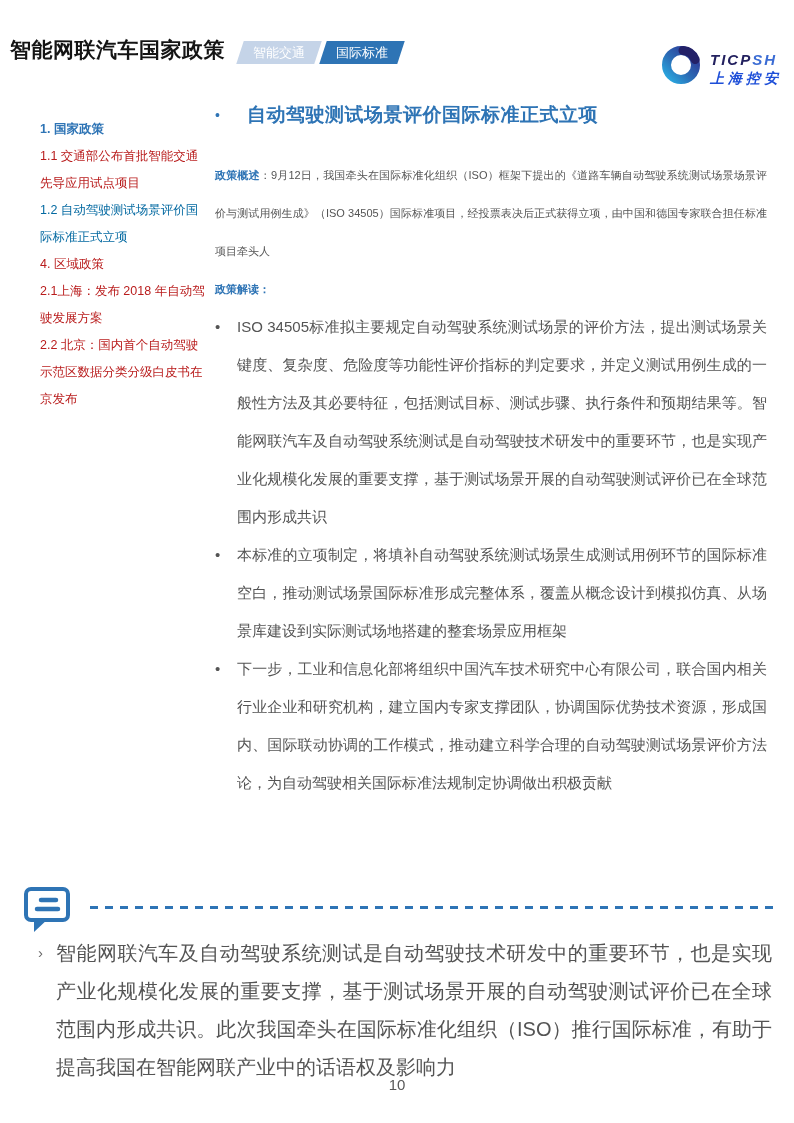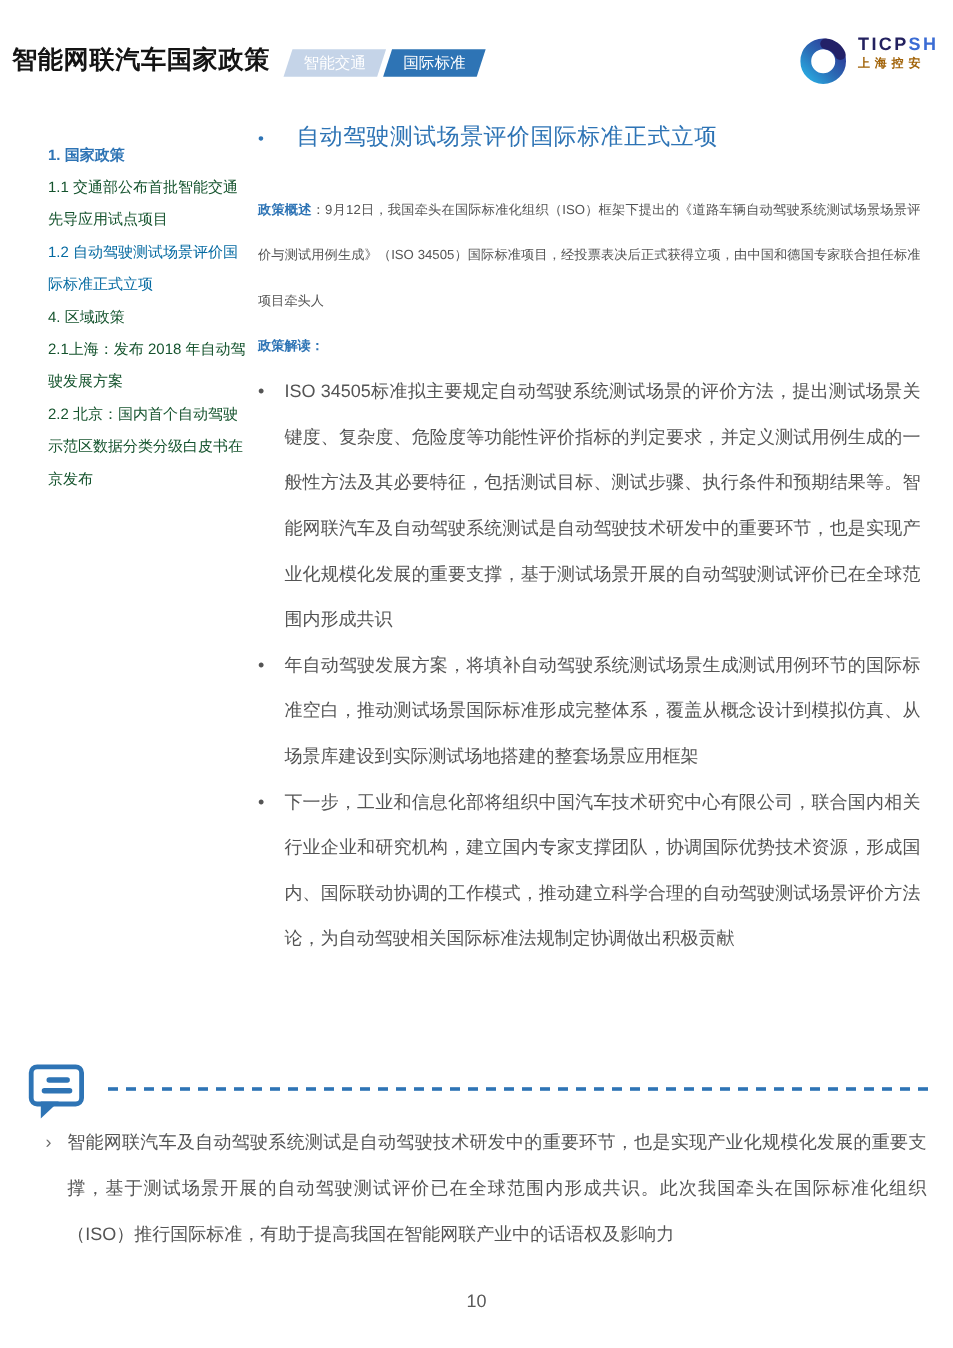--- a/index.html
+++ b/index.html
@@ -17,58 +17,58 @@
   }
   .tags { position:absolute; left:240px; top:29px; display:flex; }
   .tag {
     transform:skewX(-18deg); height:23px; line-height:23px;
     padding:0 13px; margin-right:5px; font-size:13px; color:#ffffff;
   }
   .tag .tag-label { display:inline-block; transform:skewX(18deg); font-style:normal; }
   .tag.light { background:#c5d4e8; }
   .tag.solid { background:#2e74b5; }
 
-  .logo { position:absolute; right:12px; top:17px; display:flex; align-items:flex-start; }
+  .logo { position:absolute; right:12px; top:31px; display:flex; align-items:flex-end;font-style:italic; }
   .logo svg { display:block; margin-right:7px; }
   .logo-text { display:flex; flex-direction:column; line-height:1.25; }
   .logo-en { font-size:15px; font-weight:800; color:#23215f; letter-spacing:2px; }
   .logo-en .accent { color:#3b6cd4; }
-  .logo-cn { font-size:10px; font-weight:700; color:#a16207; letter-spacing:4px; }
+  .logo-cn { font-size:14px; font-weight:700; color:#1d4ed8; letter-spacing:4px; }
 
   
   .sidebar { position:absolute; left:40px; top:104px; width:170px; }
-  .side-item { font-size:12.5px; line-height:27px; color:#14532d; cursor:pointer; }
+  .side-item { font-size:12.5px; line-height:27px; color:#b91c1c; cursor:pointer; }
   .side-item.parent-active { color:#2e74b5; font-weight:700; }
   .side-item.active { color:#0369a1; }
 
   
   .main { position:absolute; left:215px; top:90px; width:552px; }
   .main-heading { display:flex; align-items:flex-start; color:#2e74b5; }
   .main-heading .h-dot { width:32px; font-size:14px; line-height:26px; flex:none; }
-  .main-heading .h-txt { font-size:19px; font-weight:400; line-height:26px; letter-spacing:0.5px; }
+  .main-heading .h-txt { font-size:19px; font-weight:700; line-height:26px; letter-spacing:0.5px; }
 
   .para { margin-top:28px; font-size:11px; line-height:38px; text-align:justify; }
   .label { color:#2e74b5; font-weight:700; }
 
   .bullets { list-style:none; }
   .bullets li { display:flex; font-size:15px; line-height:38px; }
   .bullets .dot { width:22px; flex:none; }
   .bullets .txt { flex:1; text-align:justify; }
 
   
   .note-divider { position:absolute; left:22px; right:18px; top:872px; height:52px; }
   .note-divider .bubble { position:absolute; left:0; top:0; }
   .note-divider .dash-line {
     position:absolute; left:68px; right:0; top:22px; height:3px;
     background:repeating-linear-gradient(to right, #2e74b5 0 8px, transparent 8px 15px);
   }
 
   .note { position:absolute; left:38px; top:922px; width:734px; display:flex; }
   .note .marker { width:18px; flex:none; font-size:15px; line-height:38px; color:#6b6b6b; }
-  .note .txt { flex:1; font-size:15px; line-height:38px; text-align:justify; }
+  .note .txt { flex:1; font-size:20px; line-height:38px; text-align:justify; }
 
   
   .pageno {
     position:absolute; left:0; right:0; top:1064px; text-align:center;
     font-size:15px; color:#595959;
   }
 </style>
 </head>
 <body>
 
@@ -130,21 +130,21 @@
 
     <ul class="bullets">
 
         <li>
           <span class="dot">•</span>
           <span class="txt">ISO 34505标准拟主要规定自动驾驶系统测试场景的评价方法，提出测试场景关键度、复杂度、危险度等功能性评价指标的判定要求，并定义测试用例生成的一般性方法及其必要特征，包括测试目标、测试步骤、执行条件和预期结果等。智能网联汽车及自动驾驶系统测试是自动驾驶技术研发中的重要环节，也是实现产业化规模化发展的重要支撑，基于测试场景开展的自动驾驶测试评价已在全球范围内形成共识</span>
         </li>
 
         <li>
           <span class="dot">•</span>
-          <span class="txt">年自动驾驶发展方案，将填补自动驾驶系统测试场景生成测试用例环节的国际标准空白，推动测试场景国际标准形成完整体系，覆盖从概念设计到模拟仿真、从场景库建设到实际测试场地搭建的整套场景应用框架</span>
+          <span class="txt">本标准的立项制定，将填补自动驾驶系统测试场景生成测试用例环节的国际标准空白，推动测试场景国际标准形成完整体系，覆盖从概念设计到模拟仿真、从场景库建设到实际测试场地搭建的整套场景应用框架</span>
         </li>
 
         <li>
           <span class="dot">•</span>
           <span class="txt">下一步，工业和信息化部将组织中国汽车技术研究中心有限公司，联合国内相关行业企业和研究机构，建立国内专家支撑团队，协调国际优势技术资源，形成国内、国际联动协调的工作模式，推动建立科学合理的自动驾驶测试场景评价方法论，为自动驾驶相关国际标准法规制定协调做出积极贡献</span>
         </li>
       </ul>
 
   </div>
 

